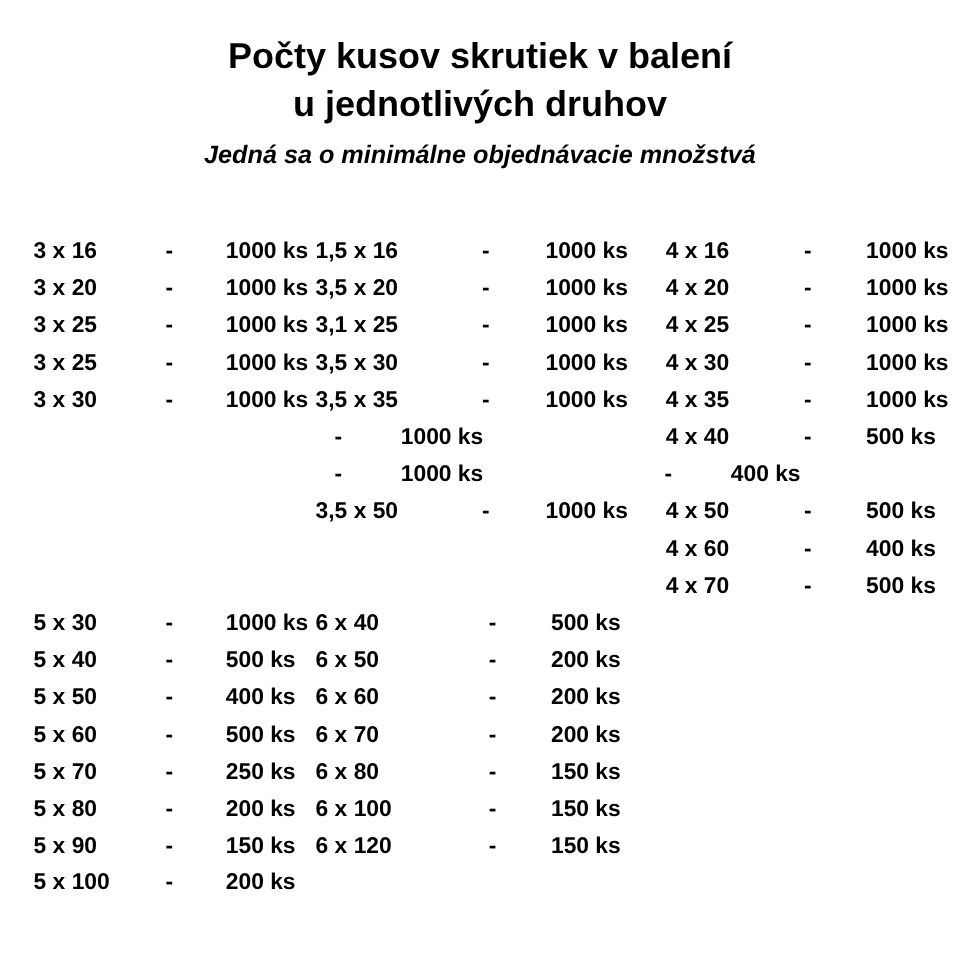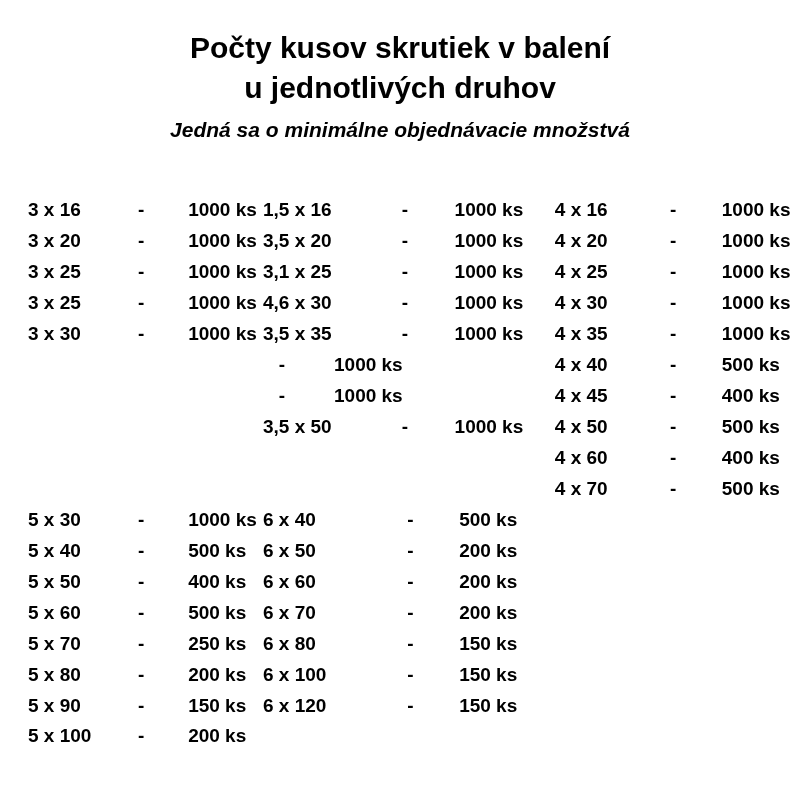--- a/index.html
+++ b/index.html
@@ -152,21 +152,21 @@
           <span class="size">3,5 x 20</span>
           <span class="dash">-</span>
           <span class="qty">1000 ks</span>
         </div>
         <div class="entry">
           <span class="size">3,1 x 25</span>
           <span class="dash">-</span>
           <span class="qty">1000 ks</span>
         </div>
         <div class="entry">
-          <span class="size">4,6 x 30</span>
+          <span class="size">3,5 x 30</span>
           <span class="dash">-</span>
           <span class="qty">1000 ks</span>
         </div>
         <div class="entry">
           <span class="size">3,5 x 35</span>
           <span class="dash">-</span>
           <span class="qty">1000 ks</span>
         </div>
         <div class="entry">
           <span class="dash">-</span>
@@ -208,21 +208,20 @@
           <span class="size">4 x 35</span>
           <span class="dash">-</span>
           <span class="qty">1000 ks</span>
         </div>
         <div class="entry">
           <span class="size">4 x 40</span>
           <span class="dash">-</span>
           <span class="qty">500 ks</span>
         </div>
         <div class="entry">
-          <span class="size">4 x 45</span>
           <span class="dash">-</span>
           <span class="qty">400 ks</span>
         </div>
         <div class="entry">
           <span class="size">4 x 50</span>
           <span class="dash">-</span>
           <span class="qty">500 ks</span>
         </div>
         <div class="entry">
           <span class="size">4 x 60</span>

